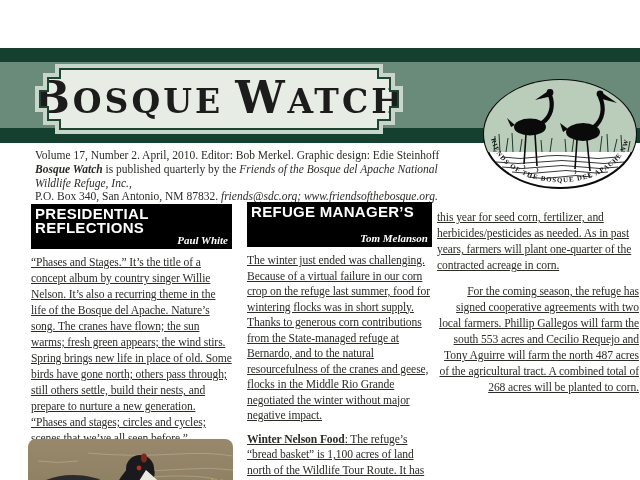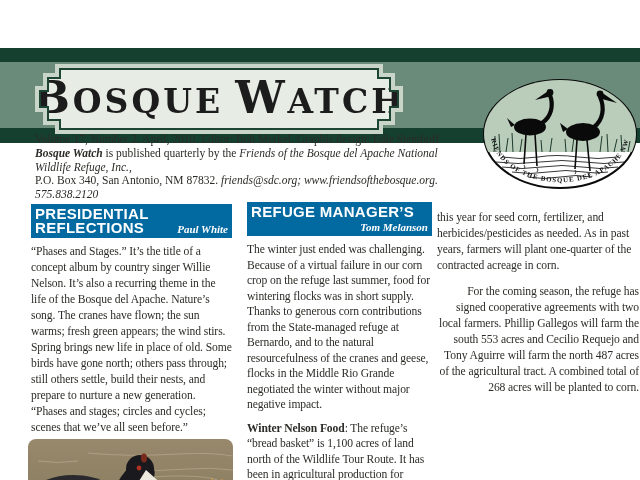--- a/index.html
+++ b/index.html
@@ -25,36 +25,36 @@
   .masthead-title{font-family:"DejaVu Serif",serif;font-weight:bold;color:#1c1c1c;
                   line-height:1;letter-spacing:3px;white-space:nowrap;padding-bottom:2px;}
   .masthead-title .cap{font-size:44px;}
   .masthead-title .rest{font-size:33px;}
   .masthead-title .gap{display:inline-block;width:12px;}
 
   
   .logo{position:absolute;left:480px;top:36px;width:160px;height:116px;z-index:5;}
 
   
-  .pubinfo{position:absolute;left:35px;top:93px;width:440px;font-size:11.5px;line-height:13.8px;color:#2b2b27;}
+  .pubinfo{position:absolute;left:35px;top:109px;width:440px;font-size:11.5px;line-height:13.8px;color:#2b2b27;}
   .pubinfo .bi{font-weight:bold;font-style:italic;}
   .pubinfo .it{font-style:italic;}
 
   
   .col{position:absolute;font-size:11.6px;letter-spacing:-0.1px;}
   .col1{left:31px;top:164px;width:201px;line-height:16px;}
   .col2{left:247px;top:162px;width:185px;line-height:15.5px;}
   .col3{left:437px;top:170px;width:202px;line-height:16px;}
 
-  .colhead{position:relative;background:#0369a1;color:#ffffff;height:34px;padding:3px 12px 0 4px;
+  .colhead{position:relative;background:#000000;color:#ffffff;height:45px;padding:3px 12px 0 4px;
            font-family:"Liberation Sans",sans-serif;font-weight:bold;font-size:15px;line-height:14px;
            letter-spacing:0.3px;box-sizing:border-box;}
   .byline{position:absolute;right:4px;bottom:2px;font-family:"Liberation Serif",serif;
           font-weight:bold;font-style:italic;font-size:11px;letter-spacing:0;}
-  .col p{margin:0;}
+  .col p{margin:0;text-decoration:underline;}
   .col1 .body-start{margin-top:6px;}
   .col2 .body-start{margin-top:6px;}
   .col2 p + p{margin-top:8px;}
   .col3 p + p{margin-top:10px;text-align:right;}
   .lead{font-weight:bold;}
 
   
   .coot-photo{position:absolute;left:28px;top:399px;width:205px;height:100px;
               border-radius:8px 8px 0 0;overflow:hidden;}
 </style>

